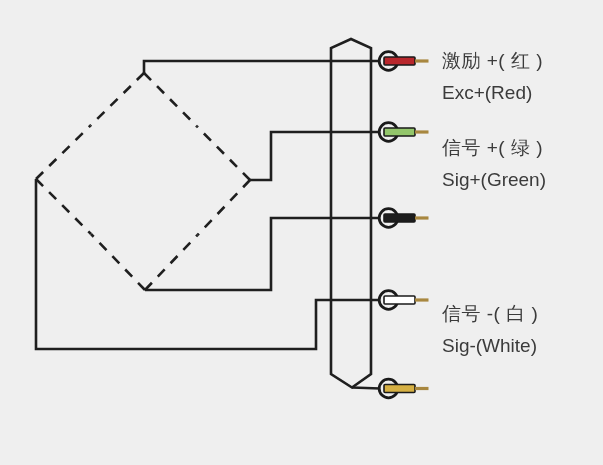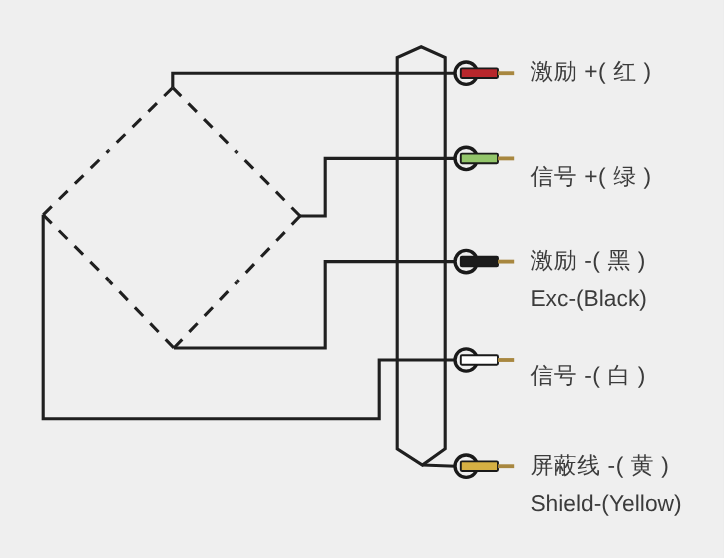--- a/index.html
+++ b/index.html
@@ -80,29 +80,24 @@
 
     <g>
       <circle cx="388.5" cy="388.5" r="9.3" fill="none" stroke="#1a1a1a" stroke-width="2.8"></circle>
       <rect x="384" y="384.5" width="31" height="8" rx="1" stroke="#1a1a1a" stroke-width="1.6" fill="#d6b043"></rect>
       <rect x="415" y="386.9" width="13.5" height="3.2" fill="#a8873f"></rect>
     </g>
   </svg>
 
   <div class="term-label" style="top:45px">
     <span class="zh">激励 +( 红 )</span>
+    <span class="en">Exc+(Red)</span>
   </div>
   <div class="term-label" style="top:132px">
     <span class="zh">信号 +( 绿 )</span>
-  </div>
-  <div class="term-label" style="top:202px">
-    <span class="zh">激励 -( 黑 )</span>
-    <span class="en">Exc-(Black)</span>
+    <span class="en">Sig+(Green)</span>
   </div>
   <div class="term-label" style="top:298px">
     <span class="zh">信号 -( 白 )</span>
-  </div>
-  <div class="term-label" style="top:373px">
-    <span class="zh">屏蔽线 -( 黄 )</span>
-    <span class="en">Shield-(Yellow)</span>
+    <span class="en">Sig-(White)</span>
   </div>
 
 </div>
 
 </body></html>

